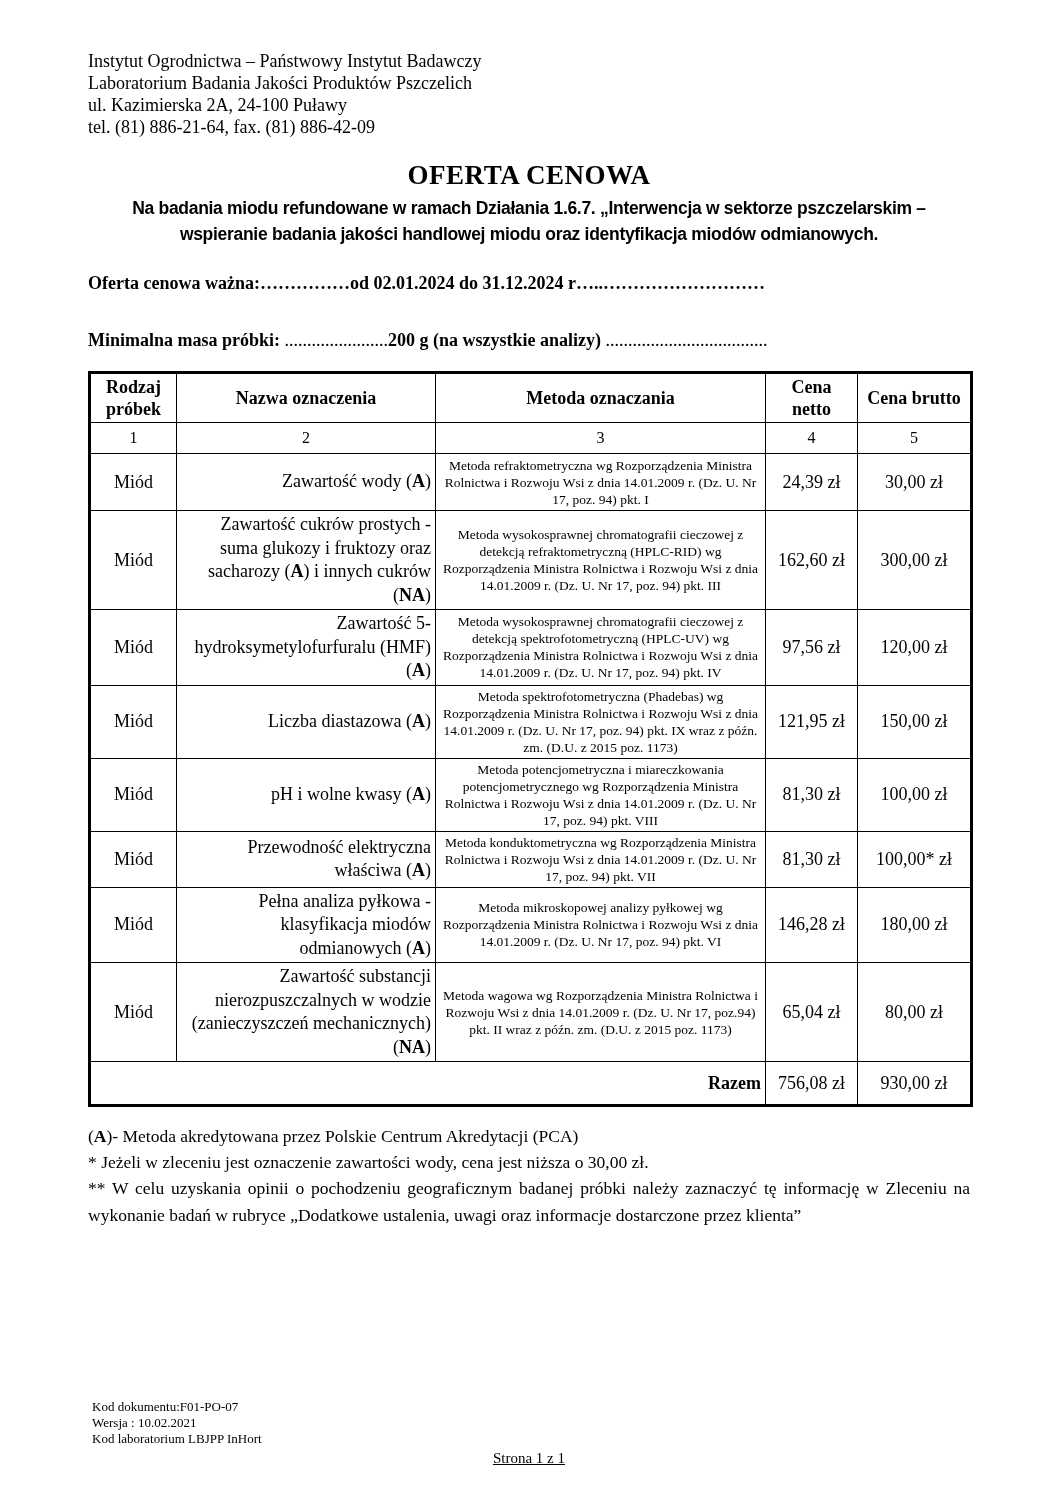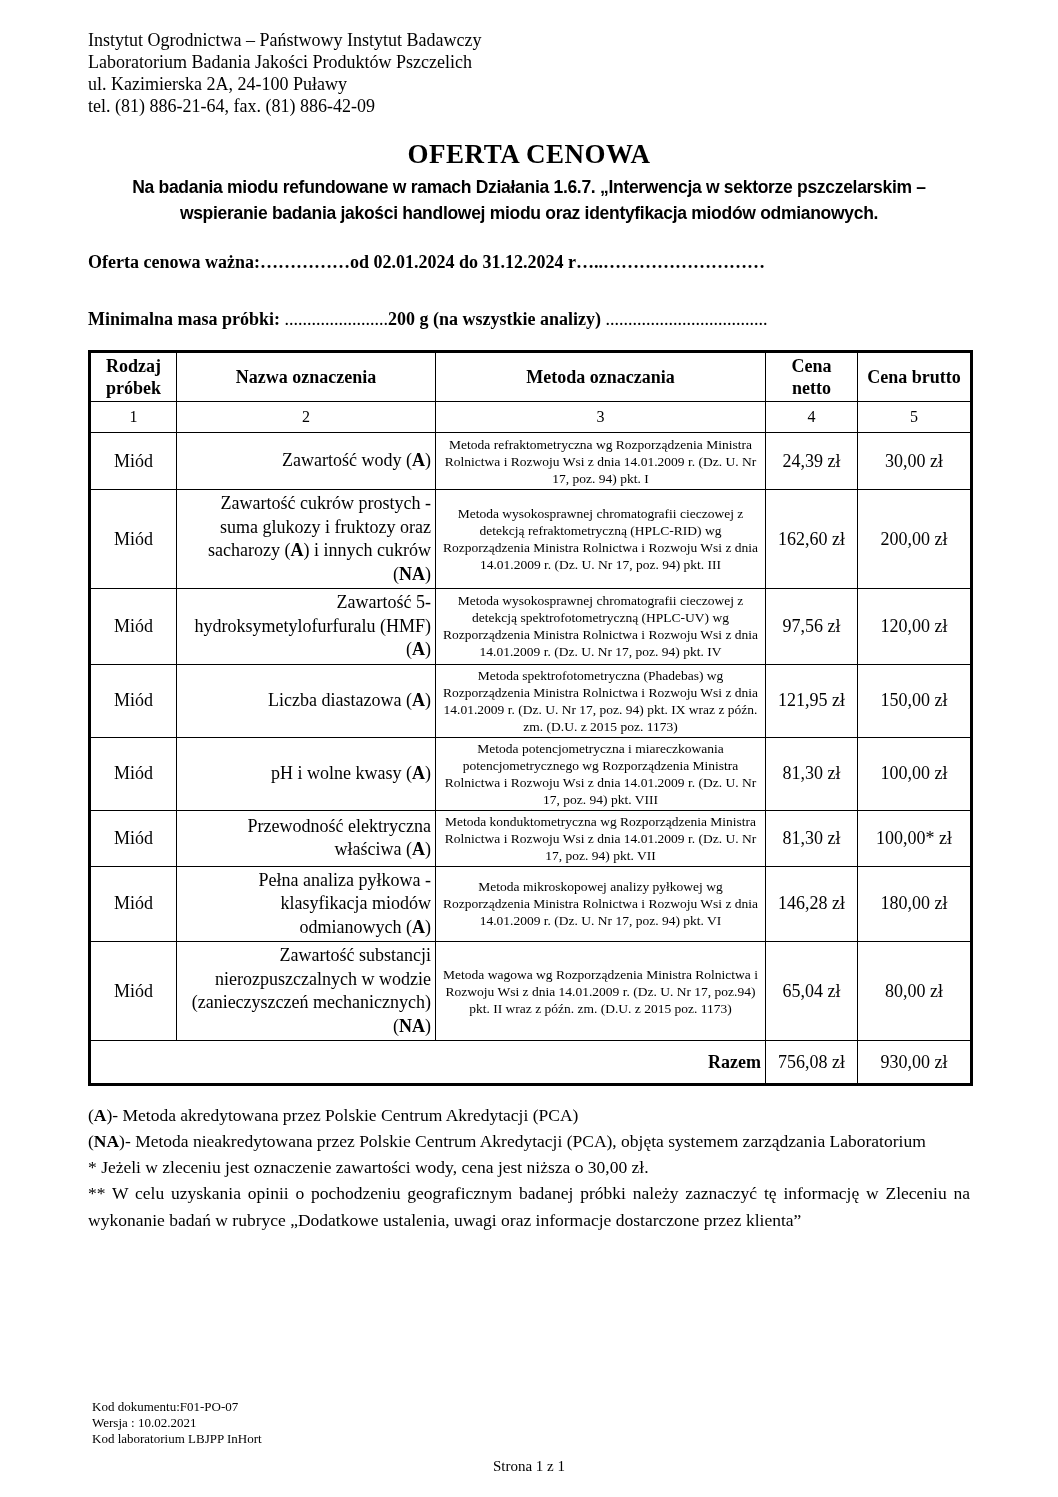--- a/index.html
+++ b/index.html
@@ -1,21 +1,21 @@
 <!DOCTYPE html>
 <html lang="pl"><head>
 <meta charset="utf-8">
 <style>
   html,body{margin:0;padding:0;background:#e8e8e8;}
   .page{
     width:1058px;height:1497px;background:#ffffff;color:#000;
     position:relative;margin:0 auto;overflow:hidden;
     font-family:"Liberation Serif", serif;
   }
-  .content{padding:29px 88px 0 88px;}
+  .content{padding:50px 88px 0 88px;}
   .letterhead{font-size:18px;line-height:22px;}
   .doc-title{
     text-align:center;font-size:27px;font-weight:bold;
     margin-top:22px;letter-spacing:.5px;
   }
   .doc-subtitle{
     text-align:center;font-family:"Liberation Sans", sans-serif;
     font-weight:bold;font-size:17.5px;line-height:26px;
     letter-spacing:-.3px;margin-top:4px;
   }
@@ -43,22 +43,22 @@
   td.total-label{font-size:18px;font-weight:bold;text-align:right;}
   .footnotes{margin-top:16px;font-size:17.5px;line-height:26px;}
   .footnote{margin:0;}
   .footnote .b{font-weight:bold;}
   .footnote.justify{text-align:justify;line-height:27px;}
   .footer-block{
     position:absolute;left:92px;bottom:50px;
     font-size:13px;line-height:16px;
   }
   .page-number{
-    position:absolute;left:0;bottom:22px;width:100%;
-    text-align:center;font-size:15px;
+    position:absolute;left:0;bottom:30px;width:100%;
+    text-align:center;font-size:15px;text-decoration:underline;
   }
 </style>
 </head>
 <body>
 
 <div class="page">
   <div class="content">
 
     <div class="letterhead">
       <div>Instytut Ogrodnictwa – Państwowy Instytut Badawczy</div>
@@ -103,21 +103,21 @@
     <td class="c-name"><span>Zawartość wody (</span><span class="b">A</span><span>)</span></td>
     <td class="c-method">Metoda refraktometryczna wg Rozporządzenia Ministra Rolnictwa i Rozwoju Wsi z dnia 14.01.2009 r. (Dz. U. Nr 17, poz. 94) pkt. I</td>
     <td class="c-price">24,39 zł</td>
     <td class="c-price">30,00 zł</td>
   </tr>
           <tr>
     <td class="c-sample">Miód</td>
     <td class="c-name"><span>Zawartość cukrów prostych - suma glukozy i fruktozy oraz sacharozy (</span><span class="b">A</span><span>) i innych cukrów (</span><span class="b">NA</span><span>)</span></td>
     <td class="c-method">Metoda wysokosprawnej chromatografii cieczowej z detekcją refraktometryczną (HPLC-RID) wg Rozporządzenia Ministra Rolnictwa i Rozwoju Wsi z dnia 14.01.2009 r. (Dz. U. Nr 17, poz. 94) pkt. III</td>
     <td class="c-price">162,60 zł</td>
-    <td class="c-price">200,00 zł</td>
+    <td class="c-price">300,00 zł</td>
   </tr>
           <tr>
     <td class="c-sample">Miód</td>
     <td class="c-name"><span>Zawartość 5-hydroksymetylofurfuralu (HMF) (</span><span class="b">A</span><span>)</span></td>
     <td class="c-method">Metoda wysokosprawnej chromatografii cieczowej z detekcją spektrofotometryczną (HPLC-UV) wg Rozporządzenia Ministra Rolnictwa i Rozwoju Wsi z dnia 14.01.2009 r. (Dz. U. Nr 17, poz. 94) pkt. IV</td>
     <td class="c-price">97,56 zł</td>
     <td class="c-price">120,00 zł</td>
   </tr>
           <tr>
     <td class="c-sample">Miód</td>
@@ -159,21 +159,20 @@
         <tr class="total-row">
           <td class="total-label" colspan="3">Razem</td>
           <td class="c-price">756,08 zł</td>
           <td class="c-price">930,00 zł</td>
         </tr>
       </tfoot>
     </table>
 
     <div class="footnotes">
       <p class="footnote"><span>(</span><span class="b">A</span><span>)- Metoda akredytowana przez Polskie Centrum Akredytacji (PCA)</span></p>
-      <p class="footnote"><span>(</span><span class="b">NA</span><span>)- Metoda nieakredytowana przez Polskie Centrum Akredytacji (PCA), objęta systemem zarządzania Laboratorium</span></p>
       <p class="footnote"><span>* Jeżeli w zleceniu jest oznaczenie zawartości wody, cena jest niższa o 30,00 zł.</span></p>
       <p class="footnote justify"><span>** W celu uzyskania opinii o pochodzeniu geograficznym badanej próbki należy zaznaczyć tę informację w Zleceniu na wykonanie badań w rubryce „Dodatkowe ustalenia, uwagi oraz informacje dostarczone przez klienta”</span></p>
     </div>
 
   </div>
 
   <div class="footer-block">
     <div>Kod dokumentu:F01-PO-07</div>
     <div>Wersja : 10.02.2021</div>
     <div>Kod laboratorium LBJPP InHort</div>

